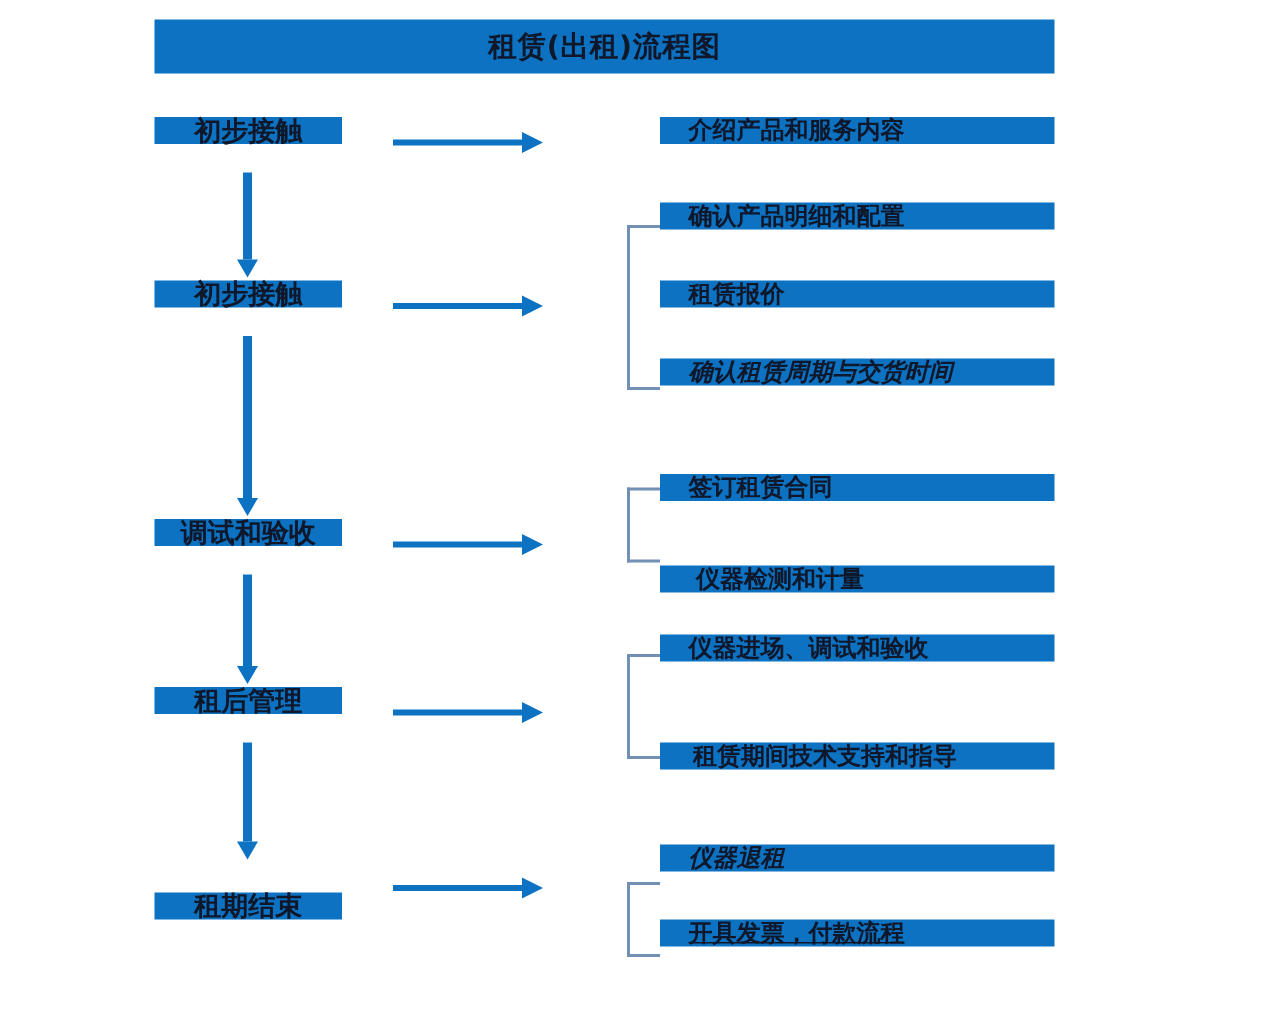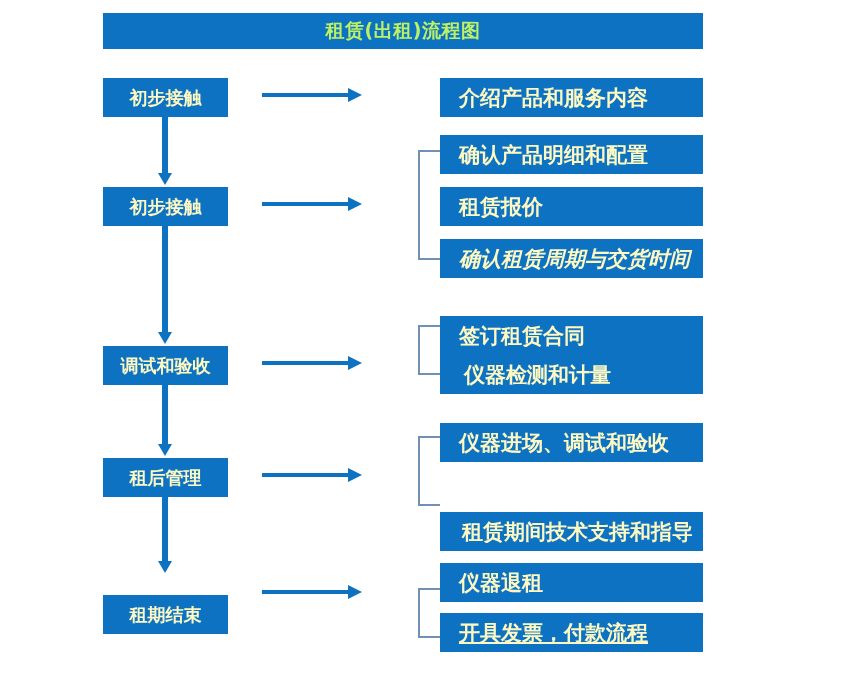--- a/index.html
+++ b/index.html
@@ -22,53 +22,53 @@
   }
 
   
   .title-bar {
     position: absolute;
     left: 103px;
     top: 13px;
     width: 600px;
     height: 36px;
     background: #0C72C1;
-    color: #bef264;
+    color: #0f172a;
     font-size: 19px;
     font-weight: bold;
     display: flex;
     align-items: center;
     justify-content: center;
     letter-spacing: 0.5px;
   }
 
   
   .box {
     position: absolute;
     background: #0C72C1;
-    color: #fef9c3;
+    color: #0f172a;
     font-weight: bold;
     display: flex;
     align-items: center;
-    height: 39px;
+    height: 18px;
     box-sizing: border-box;
     white-space: nowrap;
   }
   .step-box {
     left: 103px;
     width: 125px;
     justify-content: center;
     font-size: 18px;
   }
   .detail-box {
     left: 440px;
     width: 263px;
     justify-content: flex-start;
     padding-left: 19px;
-    font-size: 21px;
+    font-size: 16px;
   }
 
   
   .h-arrow {
     position: absolute;
     left: 262px;
     width: 100px;
     height: 14px;
   }
   .h-arrow .shaft {
@@ -190,23 +190,23 @@
   <div class="box detail-box" style="top:78px;">介绍产品和服务内容</div>
 
   <div class="box detail-box" style="top:135px;">确认产品明细和配置</div>
 
   <div class="box detail-box" style="top:187px;text-align:center;">租赁报价</div>
 
   <div class="box detail-box" style="top:239px;font-style:italic;">确认租赁周期与交货时间</div>
 
   <div class="box detail-box" style="top:316px;">签订租赁合同</div>
 
-  <div class="box detail-box" style="top:355px;padding-left:24px;">仪器检测和计量</div>
+  <div class="box detail-box" style="top:377px;padding-left:24px;">仪器检测和计量</div>
 
   <div class="box detail-box" style="top:423px;">仪器进场、调试和验收</div>
 
-  <div class="box detail-box" style="top:512px;padding-left:22px;">租赁期间技术支持和指导</div>
-
-  <div class="box detail-box" style="top:563px;">仪器退租</div>
+  <div class="box detail-box" style="top:495px;padding-left:22px;">租赁期间技术支持和指导</div>
+
+  <div class="box detail-box" style="top:563px;font-style:italic;">仪器退租</div>
 
   <div class="box detail-box" style="top:613px;text-decoration:underline;">开具发票，付款流程</div>
 
 </div>
 
 </body></html>

